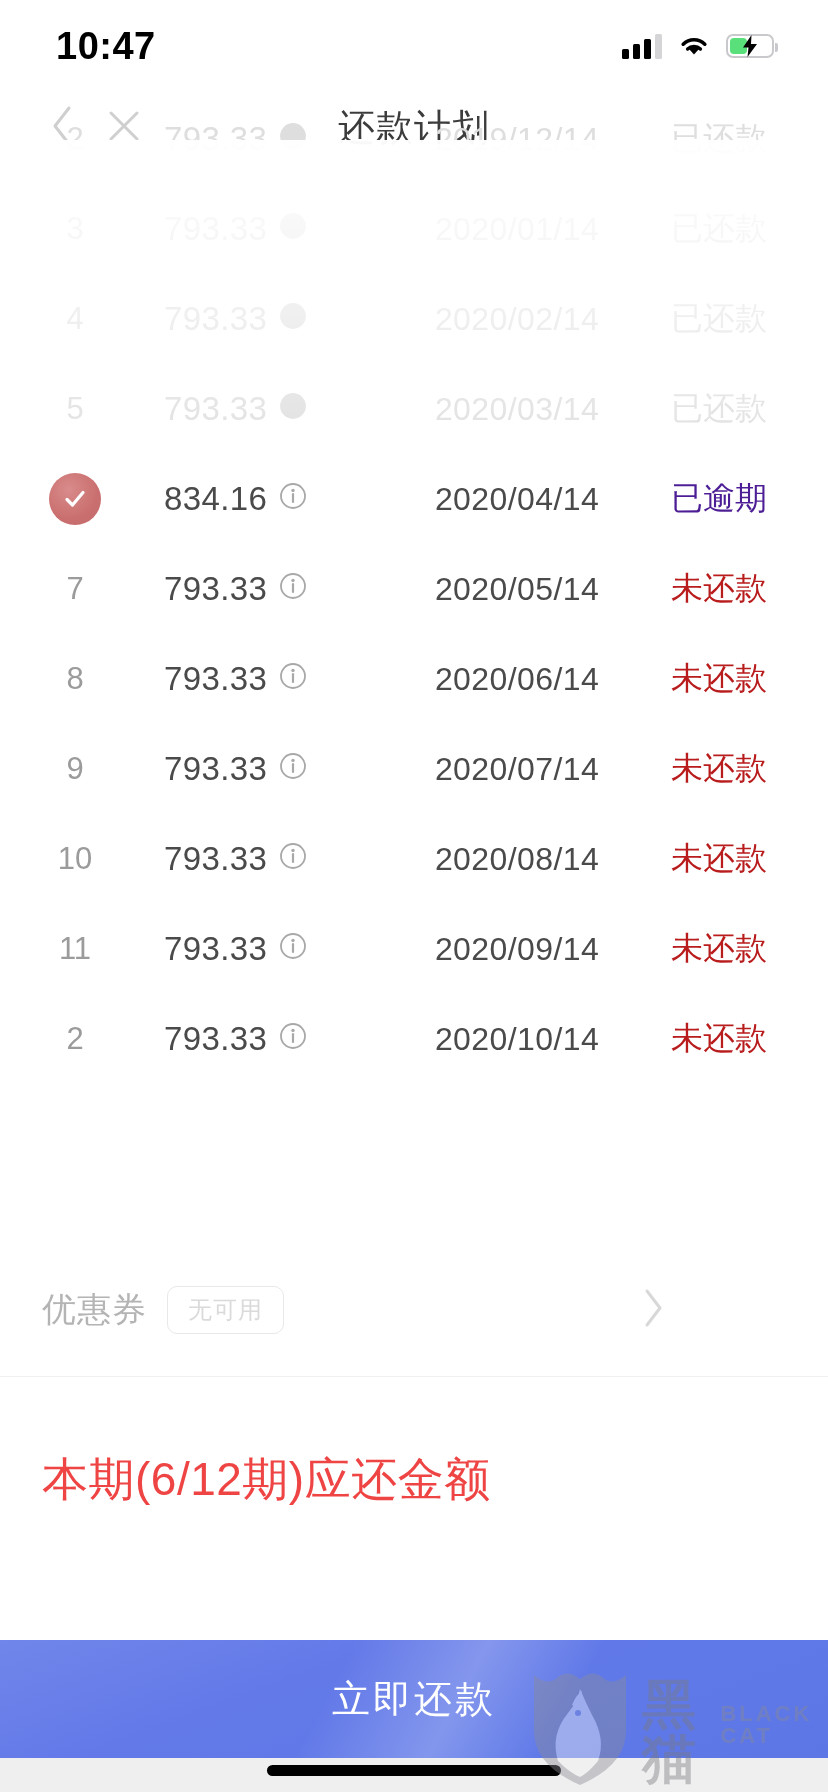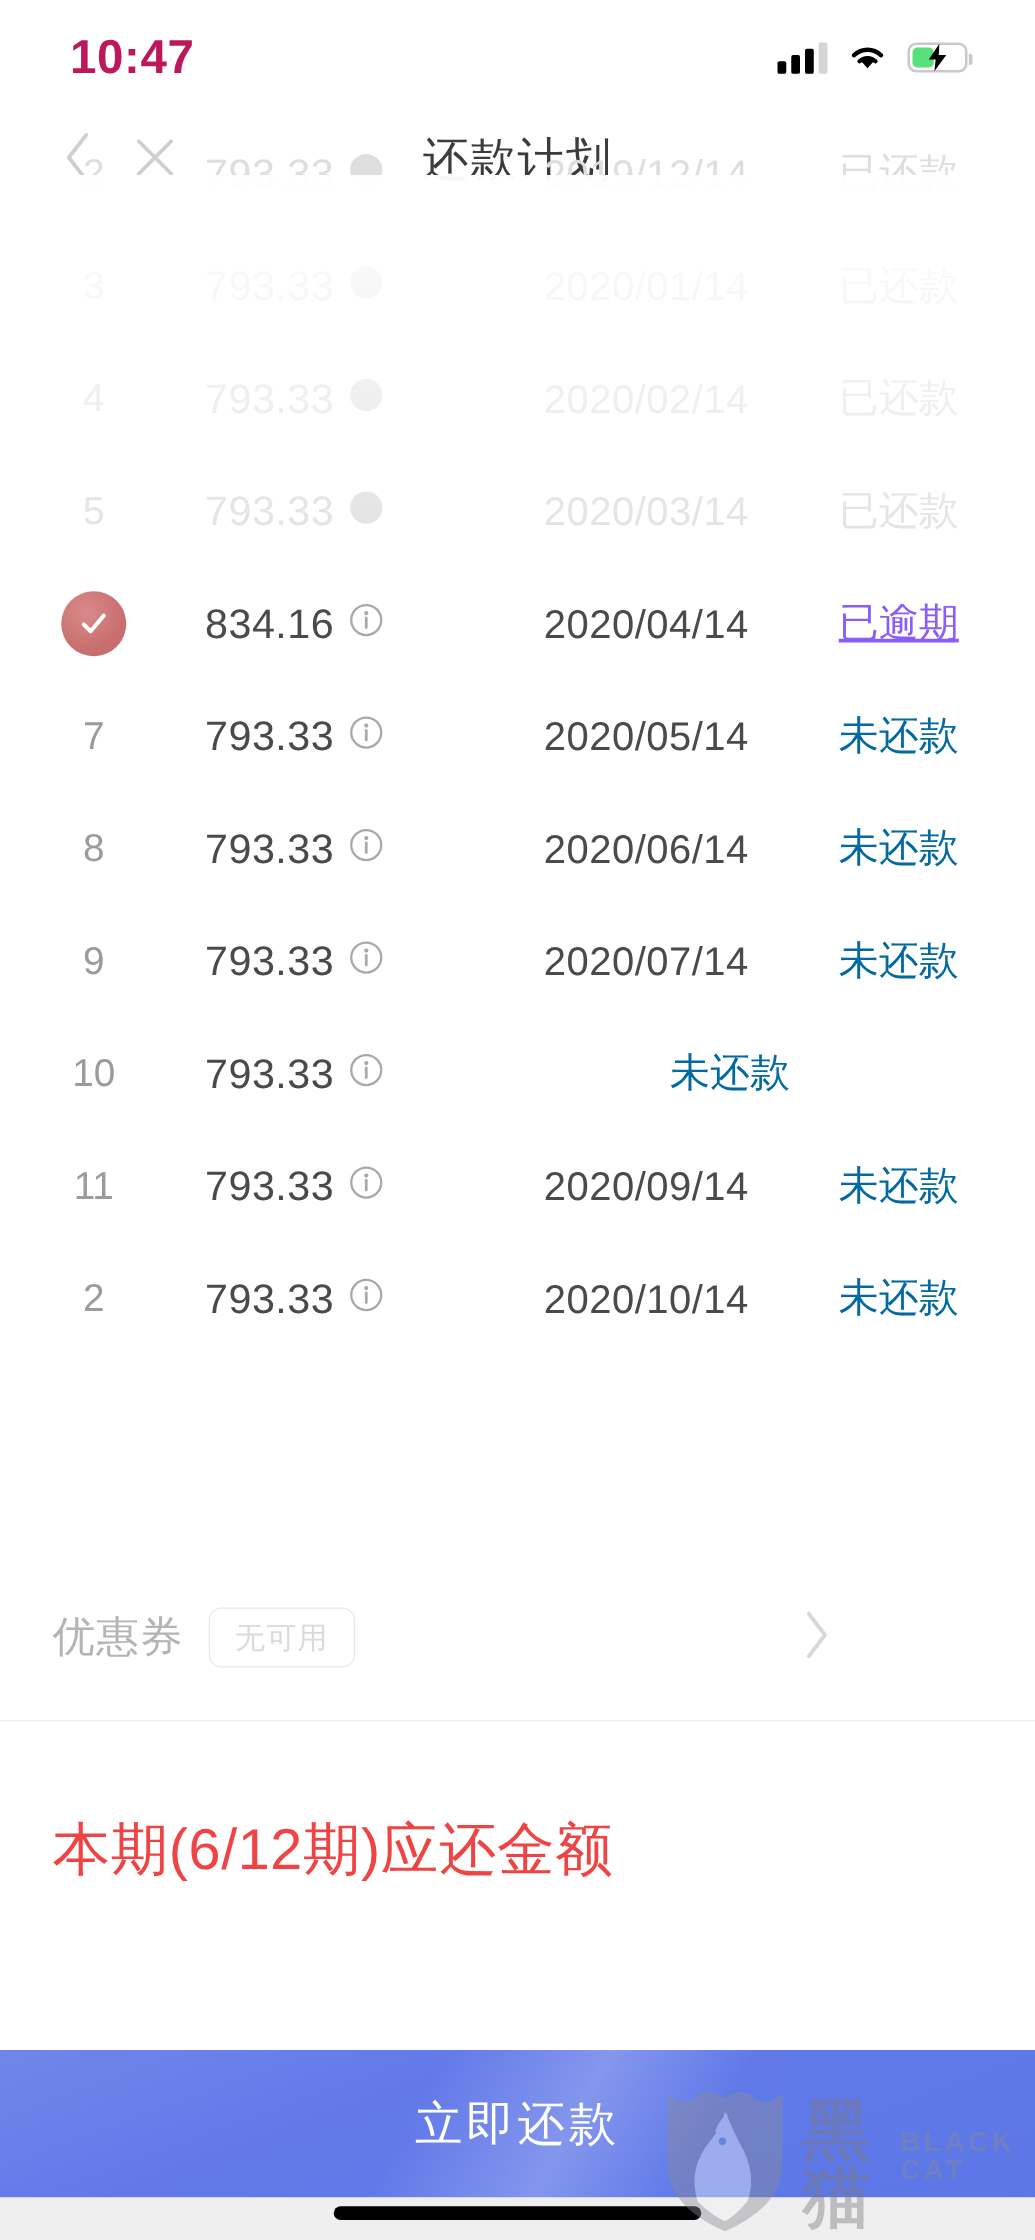--- a/index.html
+++ b/index.html
@@ -10,21 +10,21 @@
     overflow:hidden;
   }
   .phone { position:relative; width:828px; height:1792px; background:#ffffff; }
 
   
   .statusbar {
     position:absolute; top:0; left:0; width:828px; height:92px;
     display:flex; align-items:center; justify-content:space-between;
     padding:0 54px 0 56px;
   }
-  .status-time { font-size:38px; font-weight:700; color:#be185d; letter-spacing:0.5px; }
+  .status-time { font-size:38px; font-weight:700; color:#000000; letter-spacing:0.5px; }
   .status-icons { display:flex; align-items:center; gap:16px; }
   .signal { display:flex; align-items:flex-end; gap:4px; height:26px; }
   .signal i { display:block; width:7px; background:#000; border-radius:1.5px; }
   .signal i:nth-child(1){height:10px;}
   .signal i:nth-child(2){height:15px;}
   .signal i:nth-child(3){height:20px;}
   .signal i:nth-child(4){height:25px;background:#d5d5d7;}
   .wifi { position:relative; width:32px; height:24px; }
   .battery {
     position:relative; width:48px; height:24px;
@@ -68,30 +68,30 @@
   .col-amt {
     width:232px; display:flex; align-items:center; gap:12px;
     justify-content:flex-start; padding-left:14px;
     font-size:33px; color:#4a4a4a; letter-spacing:0.4px;
   }
   .info-icon { flex:none; }
   .col-date {
     width:270px; text-align:center; font-size:32px; color:#4a4a4a; letter-spacing:0.4px;
   }
   .col-status {
-    flex:1; text-align:center; font-size:32px; color:#0369a1; padding-right:42px;
+    flex:1; text-align:center; font-size:32px; color:#b91c1c; padding-right:42px;
   }
   
   .row.paid .col-idx,
   .row.paid .col-amt,
   .row.paid .col-date,
   .row.paid .col-status { color:#dedede; }
   .row.paid .info-icon circle,
   .row.paid .info-icon path { stroke:#dedede; fill:#dedede; }
-  .row.overdue .col-status { color:#8b5cf6;text-decoration:underline; }
+  .row.overdue .col-status { color:#4c1d95; }
 
   
   .fade-mask {
     position:absolute; top:140px; left:0; width:828px; height:330px;
     background:linear-gradient(to bottom,
        rgba(255,255,255,0.97) 0%,
        rgba(255,255,255,0.86) 18%,
        rgba(255,255,255,0.55) 52%,
        rgba(255,255,255,0.0) 100%);
     pointer-events:none;
@@ -328,20 +328,21 @@
       <div class="row unpaid">
         <div class="col-idx">10</div>
         <div class="col-amt">
           <span>793.33</span>
           <span class="info-icon"><svg width="28" height="28" viewBox="0 0 28 28">
               <circle cx="14" cy="14" r="12" stroke="#a8a8a8" stroke-width="1.8" fill="none"></circle>
               <circle cx="14" cy="8.4" r="1.7" fill="#a8a8a8"></circle>
               <path d="M14 12.2 L14 20" stroke="#a8a8a8" stroke-width="2.2" stroke-linecap="round"></path>
             </svg></span>
         </div>
+        <div class="col-date">2020/08/14</div>
         <div class="col-status">未还款</div>
       </div>
       <div class="row unpaid">
         <div class="col-idx">11</div>
         <div class="col-amt">
           <span>793.33</span>
           <span class="info-icon"><svg width="28" height="28" viewBox="0 0 28 28">
               <circle cx="14" cy="14" r="12" stroke="#a8a8a8" stroke-width="1.8" fill="none"></circle>
               <circle cx="14" cy="8.4" r="1.7" fill="#a8a8a8"></circle>
               <path d="M14 12.2 L14 20" stroke="#a8a8a8" stroke-width="2.2" stroke-linecap="round"></path>

